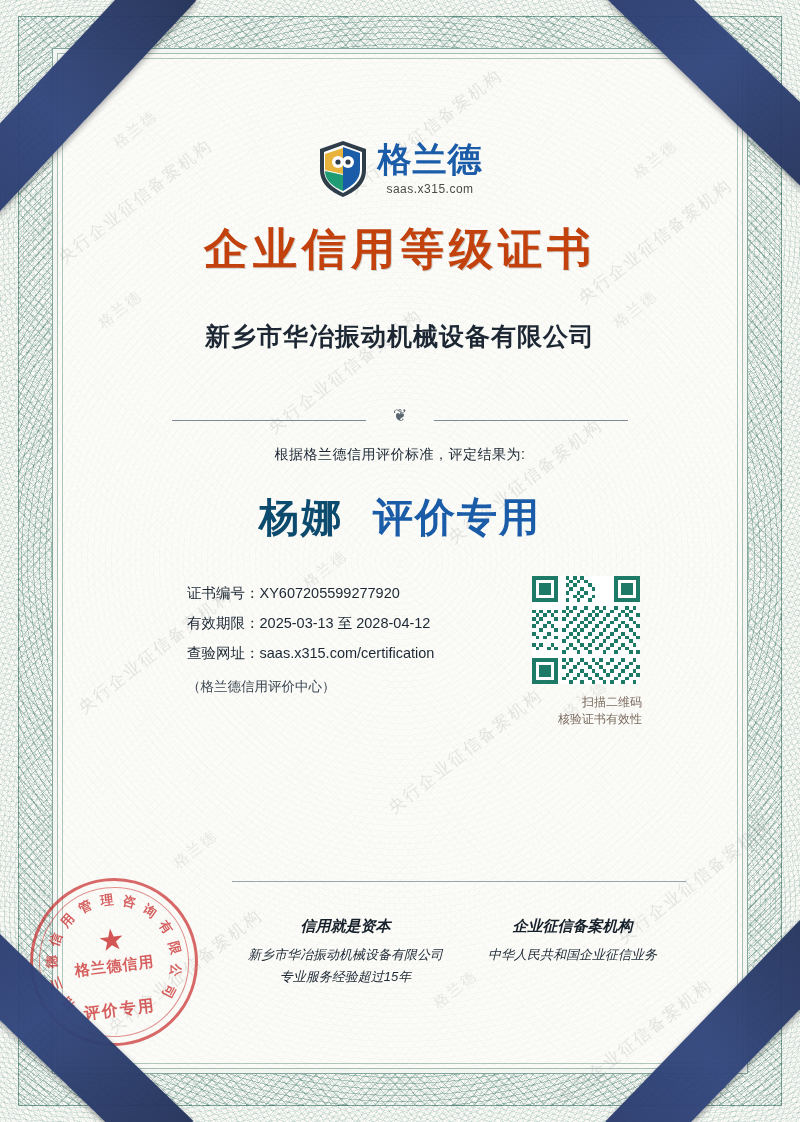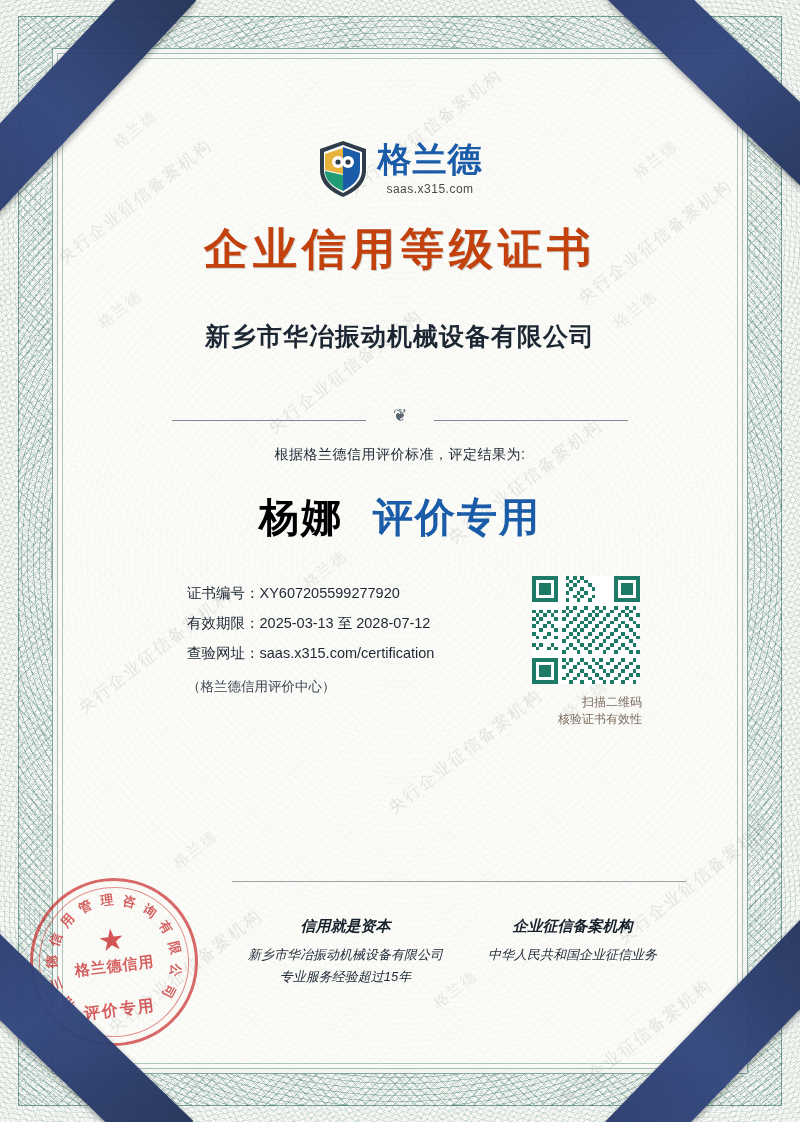--- a/index.html
+++ b/index.html
@@ -196,21 +196,21 @@
   .award {
     position: absolute;
     top: 432px;
     left: 0; right: 0;
     text-align: center;
     font-size: 40px;
     font-weight: bold;
     letter-spacing: 2px;
     font-family: "DejaVu Sans", sans-serif;
   }
-  .award .name { color: #000000; }
+  .award .name { color: #0c4a6e; }
   .award .honor { color: #1a5ca8; margin-left: 14px; }
 
   .details {
     position: absolute;
     top: 520px;
     left: 125px;
     font-size: 14.5px;
     color: #1c2733;
     line-height: 30px;
   }
@@ -403,21 +403,21 @@
     <div class="award">
       <span class="name">杨娜</span>
       <span class="honor">评价专用</span>
     </div>
 
     <div class="details">
       <div class="row">
         <span class="label">证书编号：</span><span class="value">XY607205599277920</span>
       </div>
       <div class="row">
-        <span class="label">有效期限：</span><span class="value">2025-03-13 至 2028-07-12</span>
+        <span class="label">有效期限：</span><span class="value">2025-03-13 至 2028-04-12</span>
       </div>
       <div class="row">
         <span class="label">查验网址：</span><span class="value">saas.x315.com/certification</span>
       </div>
       <div class="sub">（格兰德信用评价中心）</div>
     </div>
 
     <div class="qr-wrap">
       <div class="qr">
         <svg width="108" height="108" viewBox="0 0 29 29" shape-rendering="crispEdges" xmlns="http://www.w3.org/2000/svg">

